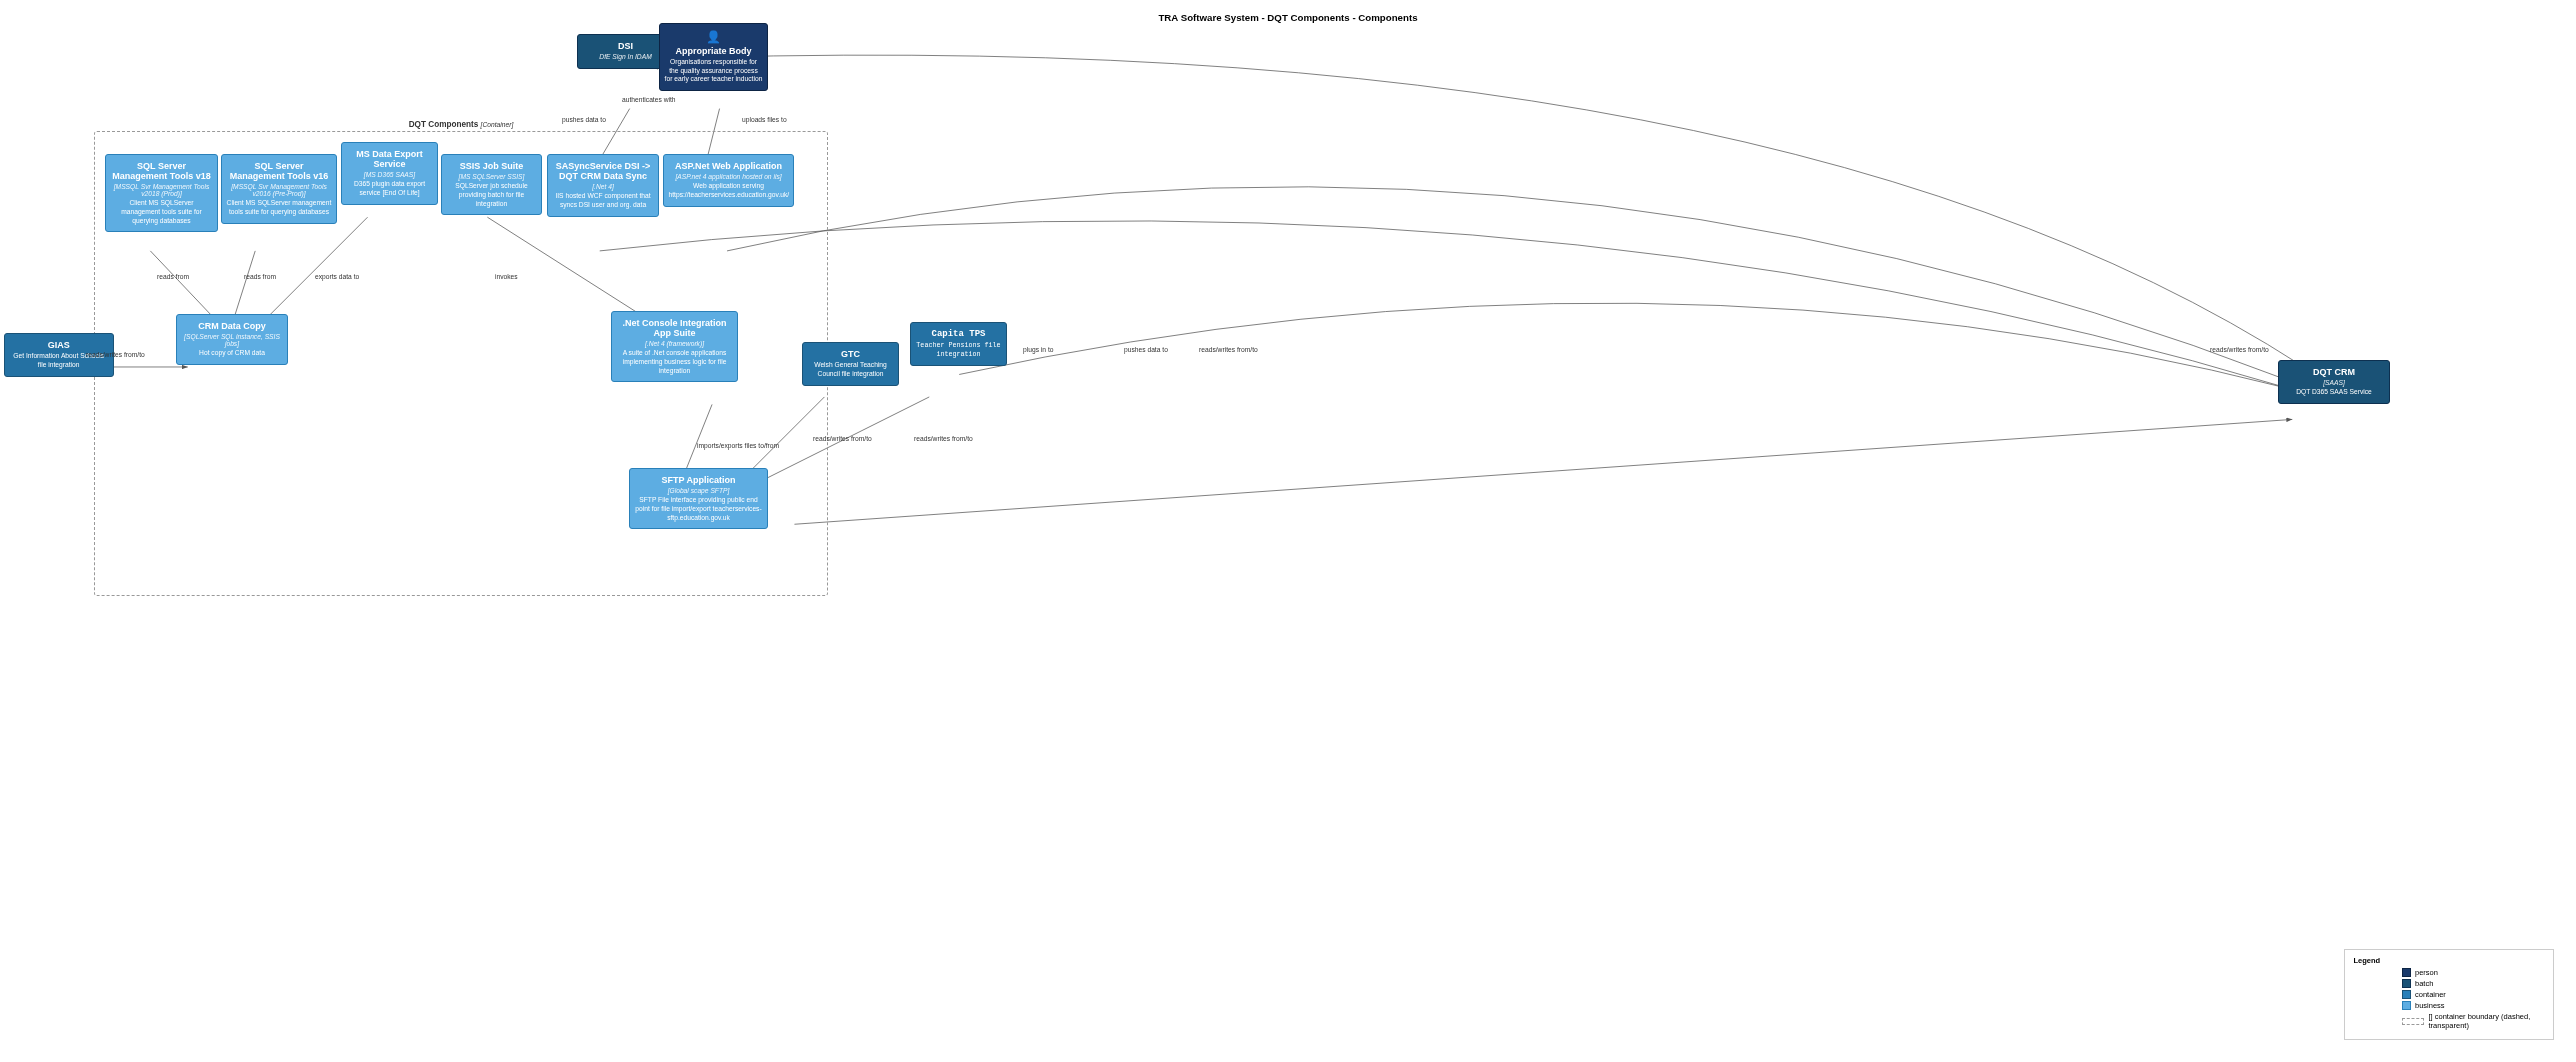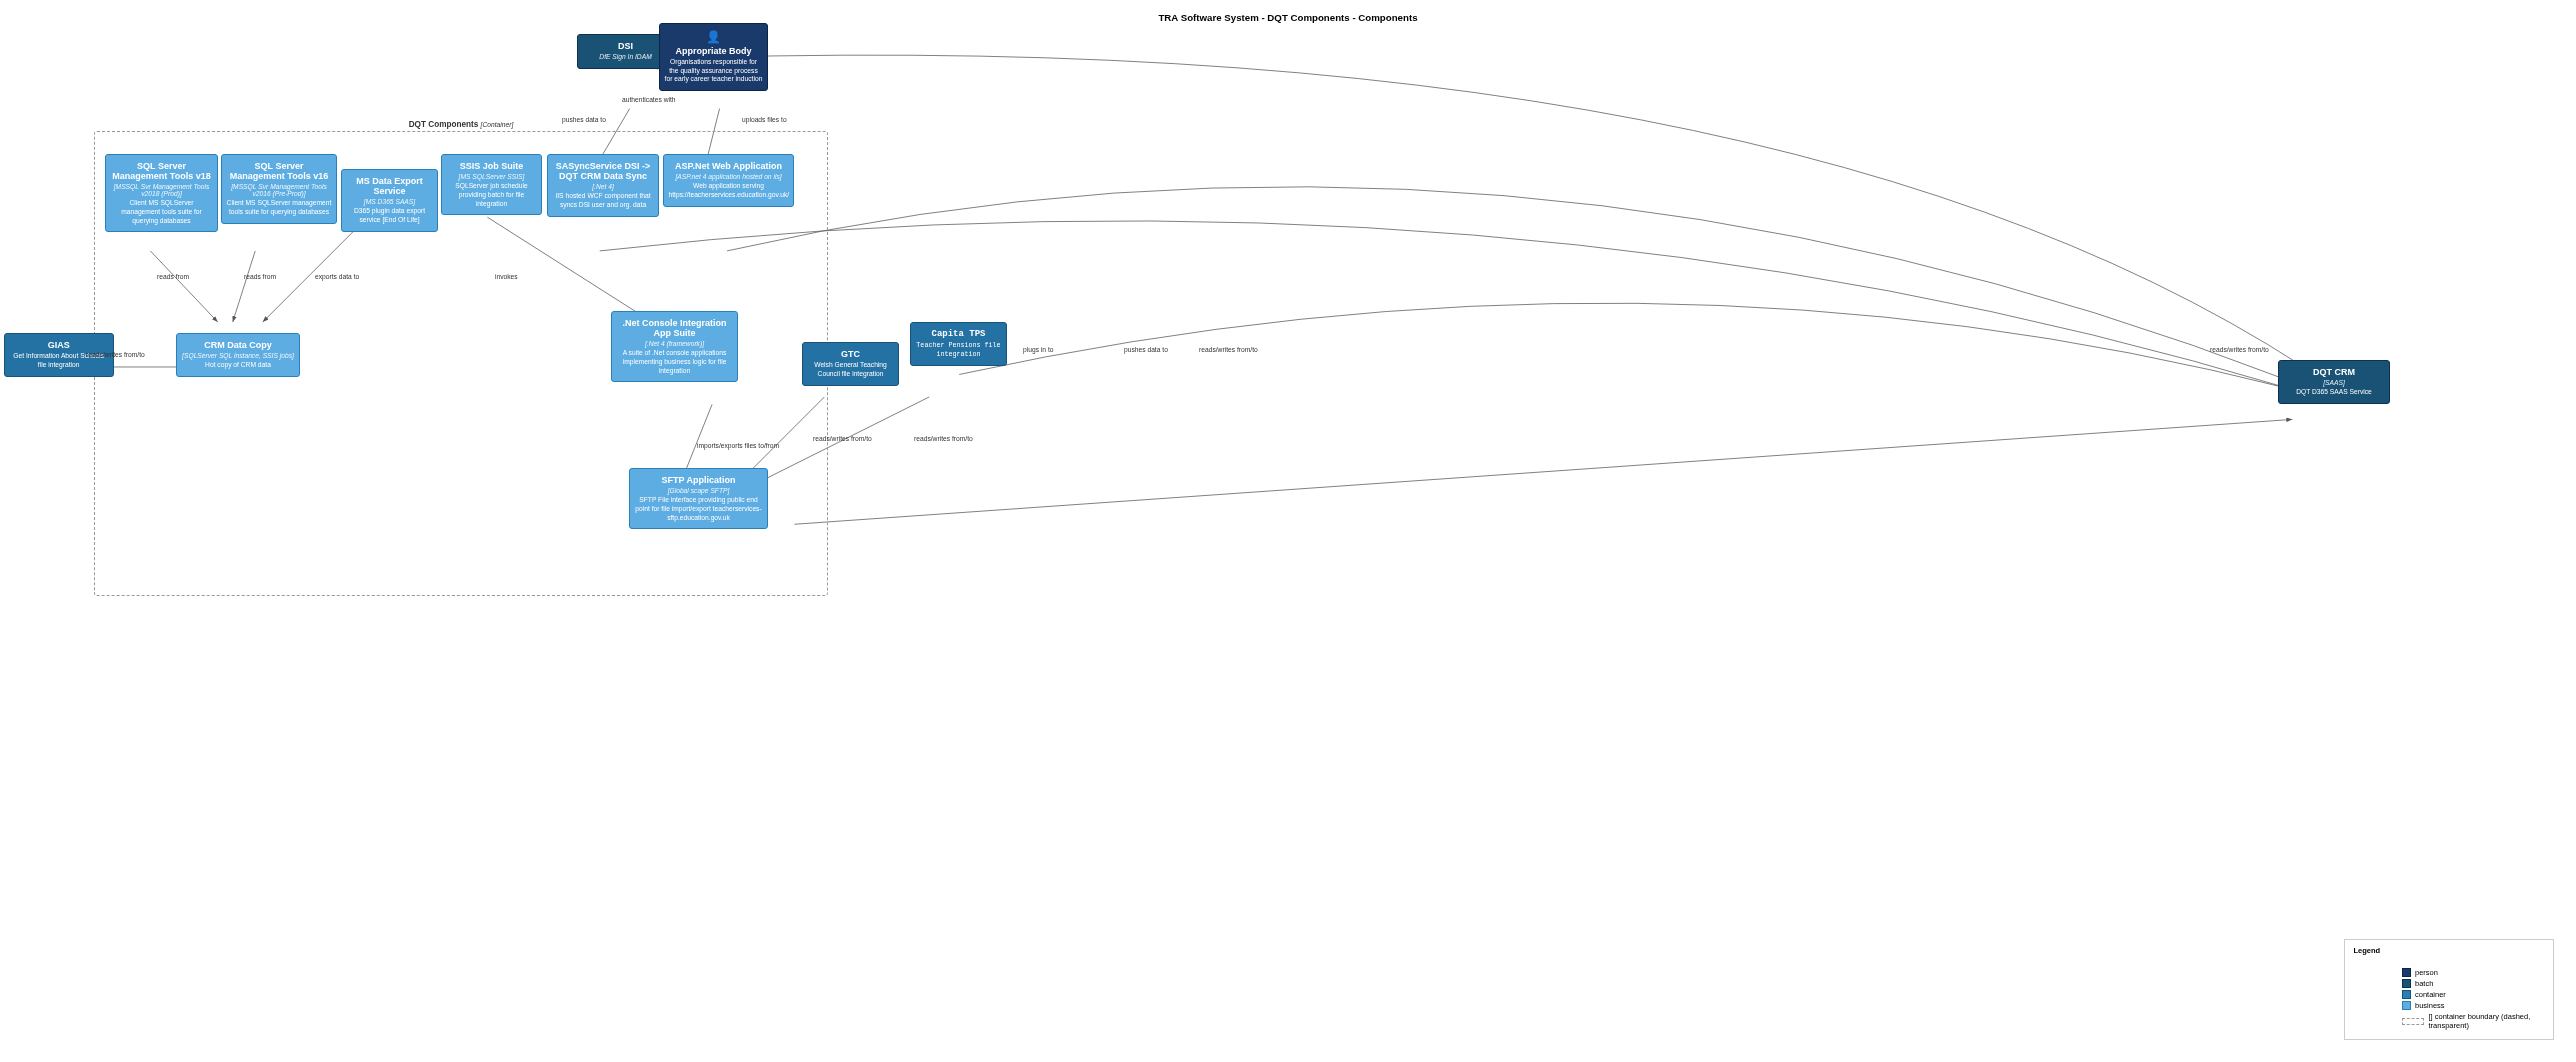--- a/index.html
+++ b/index.html
@@ -109,21 +109,21 @@
     
     .legend {
       position: absolute;
       border: 0.7px solid #ccc;
       padding: 6px 9px;
       background: #fff;
       font-size: 7.5px;
     }
     .legend-title {
       font-weight: bold;
-      margin-bottom: 13px;
+      margin-bottom: 3px;
     }
     .legend-item {
       display: flex;
       align-items: center;
       margin-bottom: 2.2px;
       margin-left: 48px;
     }
     .legend-box {
       width: 9px;
       height: 9px;
@@ -220,21 +220,21 @@
     <div class="node-subtitle">[MSSQL Svr Management Tools v2018 (Prod)]</div>
     <div class="node-desc">Client MS SQLServer management tools suite for querying databases</div>
   </div>
 
   <div class="node node-component" style="left:221px; top:154px; width:116px;">
     <div class="node-title">SQL Server Management Tools v16</div>
     <div class="node-subtitle">[MSSQL Svr Management Tools v2016 (Pre-Prod)]</div>
     <div class="node-desc">Client MS SQLServer management tools suite for querying databases</div>
   </div>
 
-  <div class="node node-component" style="left:341px; top:169px; width:97px;">
+  <div class="node node-component" style="left:341px; top:142px; width:97px;">
     <div class="node-title">MS Data Export Service</div>
     <div class="node-subtitle">[MS D365 SAAS]</div>
     <div class="node-desc">D365 plugin data export service [End Of Life]</div>
   </div>
 
   <div class="node node-component" style="left:441px; top:154px; width:101px;">
     <div class="node-title">SSIS Job Suite</div>
     <div class="node-subtitle">[MS SQLServer SSIS]</div>
     <div class="node-desc">SQLServer job schedule providing batch for file integration</div>
   </div>
@@ -254,21 +254,21 @@
   <div class="arrow-label" style="left:157px; top:273px;">reads from</div>
   <div class="arrow-label" style="left:244px; top:273px;">reads from</div>
   <div class="arrow-label" style="left:315px; top:273px;">exports data to</div>
   <div class="arrow-label" style="left:495px; top:273px;">invokes</div>
 
   <div class="node node-external" style="left:3.7px; top:333px; width:110px;">
     <div class="node-title">GIAS</div>
     <div class="node-desc">Get Information About Schools file integration</div>
   </div>
 
-  <div class="node node-component" style="left:176px; top:333px; width:124px;">
+  <div class="node node-component" style="left:176px; top:314px; width:112px;">
     <div class="node-title">CRM Data Copy</div>
     <div class="node-subtitle">[SQLServer SQL instance, SSIS jobs]</div>
     <div class="node-desc">Hot copy of CRM data</div>
   </div>
 
   <div class="node node-component" style="left:611px; top:311px; width:127px;">
     <div class="node-title">.Net Console Integration App Suite</div>
     <div class="node-subtitle">[.Net 4 (framework)]</div>
     <div class="node-desc">A suite of .Net console applications implementing business logic for file integration</div>
   </div>

